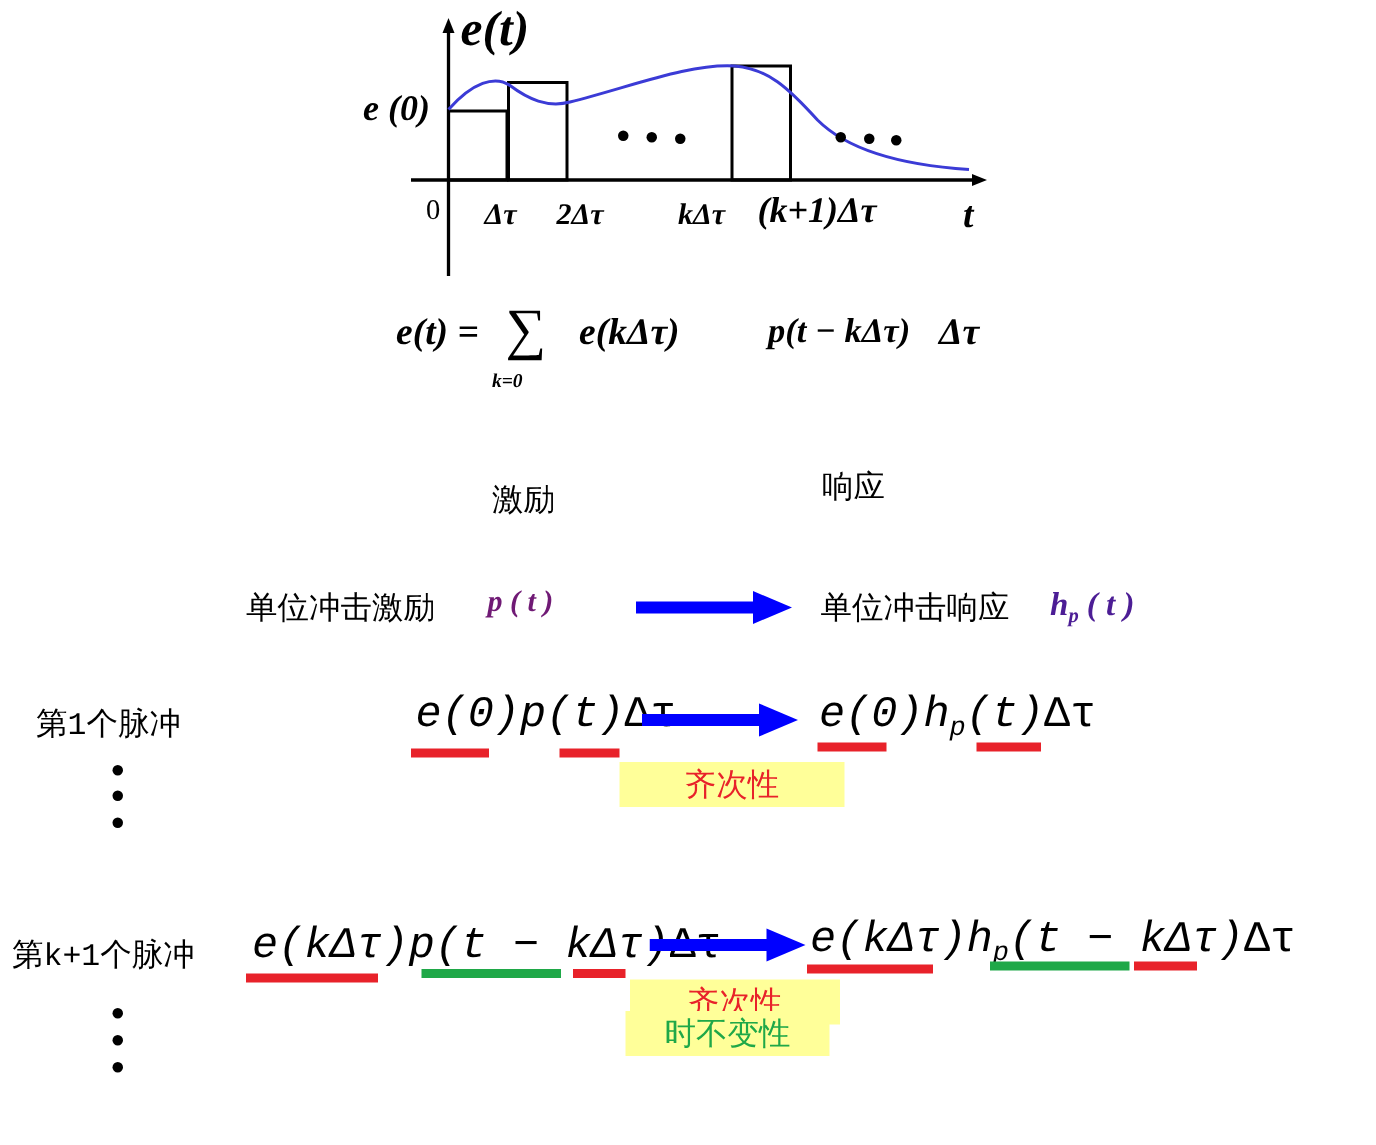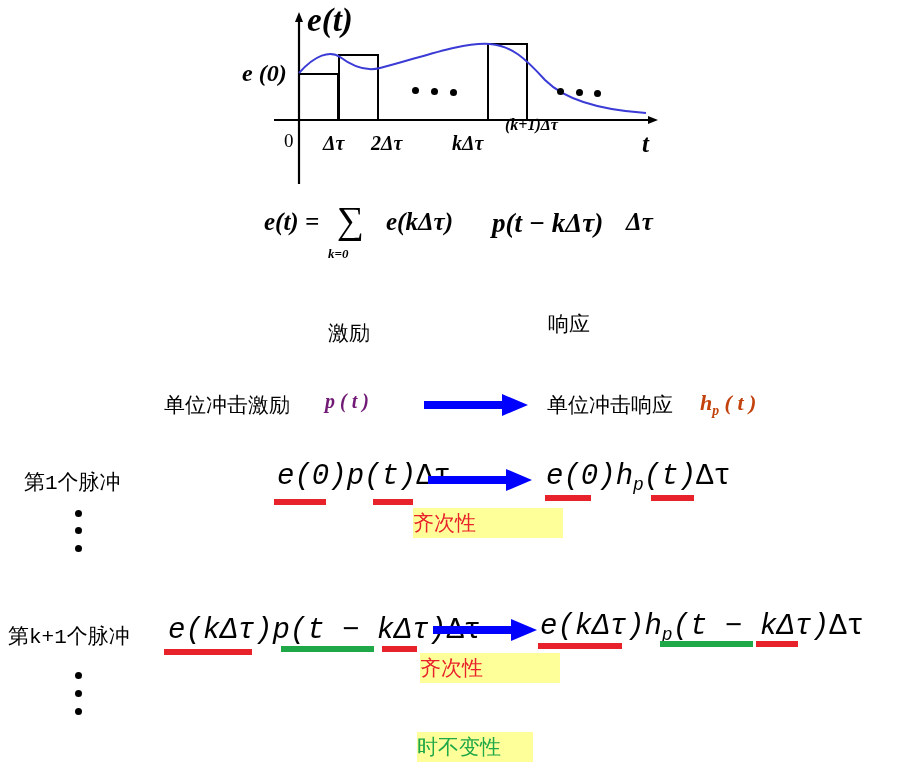--- a/index.html
+++ b/index.html
@@ -6,21 +6,21 @@
   body { width:917px; height:763px; position:relative; overflow:hidden;
          font-family:"Liberation Sans", "DejaVu Sans", sans-serif; color:#000; }
   .abs { position:absolute; white-space:nowrap; }
   .cn { font-family:Liberation Mono, monospace; font-size:21px; }
   .math { font-family:Liberation Mono, monospace; font-style:italic; }
   .mathb { font-family:"Liberation Serif", "DejaVu Serif", serif; font-weight:bold; font-style:italic; }
   .up { font-style:normal; }
   .bar { position:absolute; height:6px; }
   .red { background:#e8222a; }
   .green { background:#1fa848; }
-  .tag { position:absolute; background:#ffff99; 
+  .tag { position:absolute; background:#ffff99; text-align:center;
          font-family:"DejaVu Sans", sans-serif; font-size:21px; line-height:30px; }
   .arrow { position:absolute; height:26px; }
   .dot { position:absolute; width:7px; height:7px; border-radius:50%; background:#000; }
   .sub { font-size:0.62em; vertical-align:-0.35em; }
 </style>
 </head>
 <body>
 
 <div>
   <svg class="abs" style="left:0;top:0" width="917" height="200">
@@ -36,51 +36,51 @@
     <rect x="488" y="44" width="39" height="76" fill="none" stroke="#000" stroke-width="2"></rect>
 
     <path d="M299,73 C315,55 330,50 340,57 C352,66 365,72 380,68 C420,58 460,42 490,44 C512,46 525,58 545,80 C565,100 600,110 646,113" fill="none" stroke="#3b3bd6" stroke-width="2"></path>
   </svg>
   <div class="abs mathb" style="left:307px;top:2px;font-size:33px">e(t)</div>
   <div class="abs mathb" style="left:242px;top:60px;font-size:24px">e (0)</div>
   <div class="abs" style="left:284px;top:130px;font-family:'Liberation Serif',serif;font-size:19px">0</div>
   <div class="abs mathb" style="left:323px;top:132px;font-size:20px">Δτ</div>
   <div class="abs mathb" style="left:371px;top:132px;font-size:20px">2Δτ</div>
   <div class="abs mathb" style="left:452px;top:132px;font-size:20px">kΔτ</div>
-  <div class="abs mathb" style="left:505px;top:116px;font-size:16px">(k+1)Δτ</div>
+  <div class="abs mathb" style="left:505px;top:128px;font-size:24px">(k+1)Δτ</div>
   <div class="abs mathb" style="left:642px;top:130px;font-size:25px">t</div>
   <div class="dot" style="left:412px;top:87px"></div>
   <div class="dot" style="left:431px;top:88px"></div>
   <div class="dot" style="left:450px;top:89px"></div>
   <div class="dot" style="left:557px;top:88px"></div>
   <div class="dot" style="left:576px;top:89px"></div>
   <div class="dot" style="left:594px;top:90px"></div>
 </div>
 
 <div>
   <div class="abs mathb" style="left:264px;top:208px;font-size:25px">e(t) =</div>
   <div class="abs" style="left:337px;top:198px;font-size:38px;font-family:'Liberation Serif',serif">∑</div>
   <div class="abs mathb" style="left:328px;top:246px;font-size:13px">k=0</div>
   <div class="abs mathb" style="left:386px;top:208px;font-size:25px">e(kΔτ)</div>
-  <div class="abs mathb" style="left:492px;top:208px;font-size:27px">p(t − kΔτ)</div>
+  <div class="abs mathb" style="left:512px;top:208px;font-size:23px">p(t − kΔτ)</div>
   <div class="abs mathb" style="left:626px;top:208px;font-size:25px">Δτ</div>
 </div>
 
 <div class="abs cn" style="left:328px;top:319px">激励</div>
 <div class="abs cn" style="left:548px;top:310px">响应</div>
 
 <div>
   <div class="abs cn" style="left:164px;top:391px">单位冲击激励</div>
   <div class="abs mathb" style="left:325px;top:390px;font-size:20px;color:#701a75">p ( t )</div>
   <svg class="arrow" style="left:424px;top:392px" width="106" height="26">
     <rect x="0" y="9" width="80" height="8" fill="#0000ff"></rect>
     <polygon points="78,2 104,13 78,24" fill="#0000ff"></polygon>
   </svg>
   <div class="abs cn" style="left:547px;top:391px">单位冲击响应</div>
-  <div class="abs mathb" style="left:700px;top:390px;font-size:22px;color:#c2410c"><span>h</span><span class="sub">p</span><span> ( t )</span></div>
+  <div class="abs mathb" style="left:700px;top:390px;font-size:22px;color:#4c1d95"><span>h</span><span class="sub">p</span><span> ( t )</span></div>
 </div>
 
 <div>
   <div class="abs cn" style="left:24px;top:468px">第1个脉冲</div>
   <div class="abs math" style="left:277px;top:460px;font-size:29px"><span>e(0)</span><span>p(t)</span><span class="up">Δτ</span></div>
   <div class="bar red" style="left:274px;top:499px;width:52px"></div>
   <div class="bar red" style="left:373px;top:499px;width:40px"></div>
   <svg class="arrow" style="left:428px;top:467px" width="106" height="26">
     <rect x="0" y="9" width="80" height="8" fill="#0000ff"></rect>
     <polygon points="78,2 104,13 78,24" fill="#0000ff"></polygon>
@@ -102,17 +102,17 @@
   <div class="bar red" style="left:382px;top:646px;width:35px"></div>
   <svg class="arrow" style="left:433px;top:617px" width="106" height="26">
     <rect x="0" y="9" width="80" height="8" fill="#0000ff"></rect>
     <polygon points="78,2 104,13 78,24" fill="#0000ff"></polygon>
   </svg>
   <div class="abs math" style="left:540px;top:610px;font-size:29px"><span>e(kΔτ)</span><span>h</span><span class="sub">p</span><span>(t − kΔτ)</span><span class="up">Δτ</span></div>
   <div class="bar red" style="left:538px;top:643px;width:84px"></div>
   <div class="bar green" style="left:660px;top:641px;width:93px"></div>
   <div class="bar red" style="left:756px;top:641px;width:42px"></div>
   <div class="tag" style="left:420px;top:653px;width:140px;height:30px;color:#e8222a">齐次性</div>
-  <div class="tag" style="left:417px;top:732px;width:116px;height:30px;color:#1fa848">时不变性</div>
+  <div class="tag" style="left:417px;top:674px;width:136px;height:30px;color:#1fa848">时不变性</div>
   <div class="dot" style="left:75px;top:672px"></div>
   <div class="dot" style="left:75px;top:690px"></div>
   <div class="dot" style="left:75px;top:708px"></div>
 </div>
 
 </body></html>

